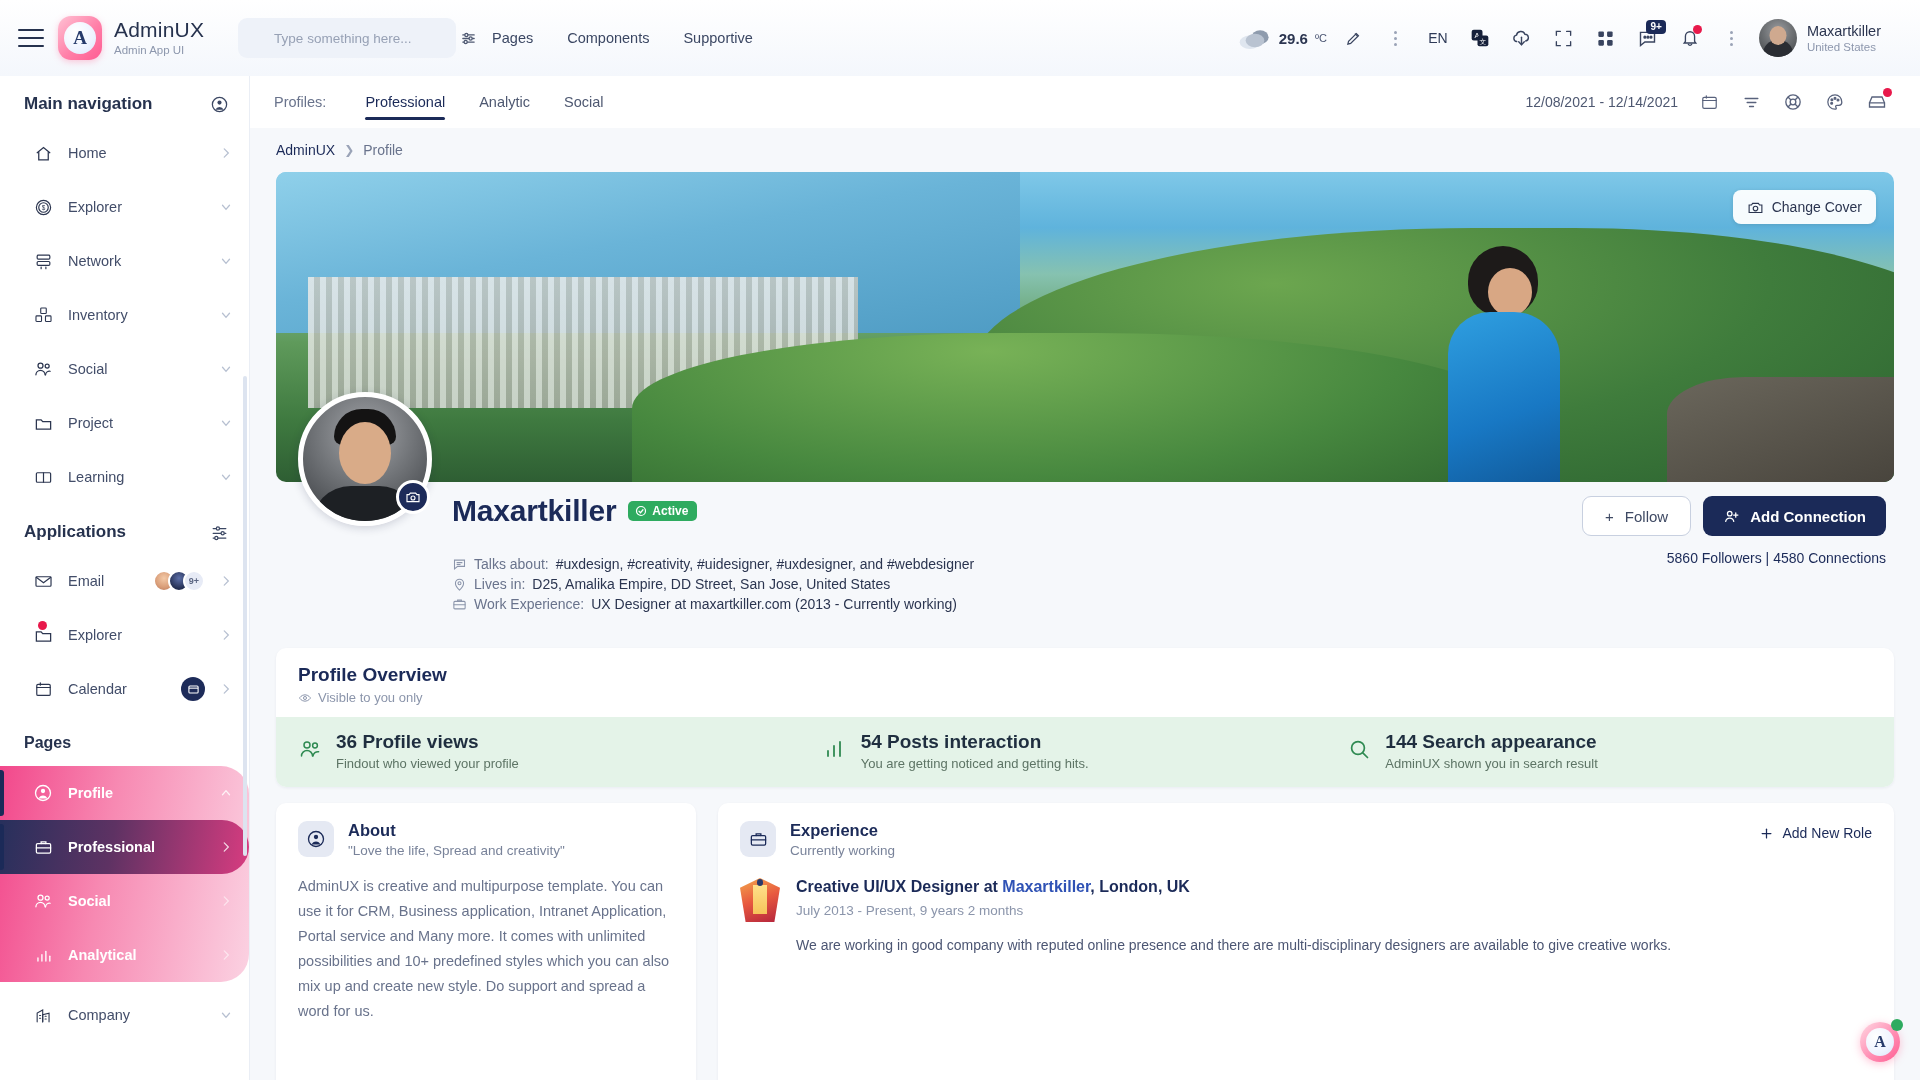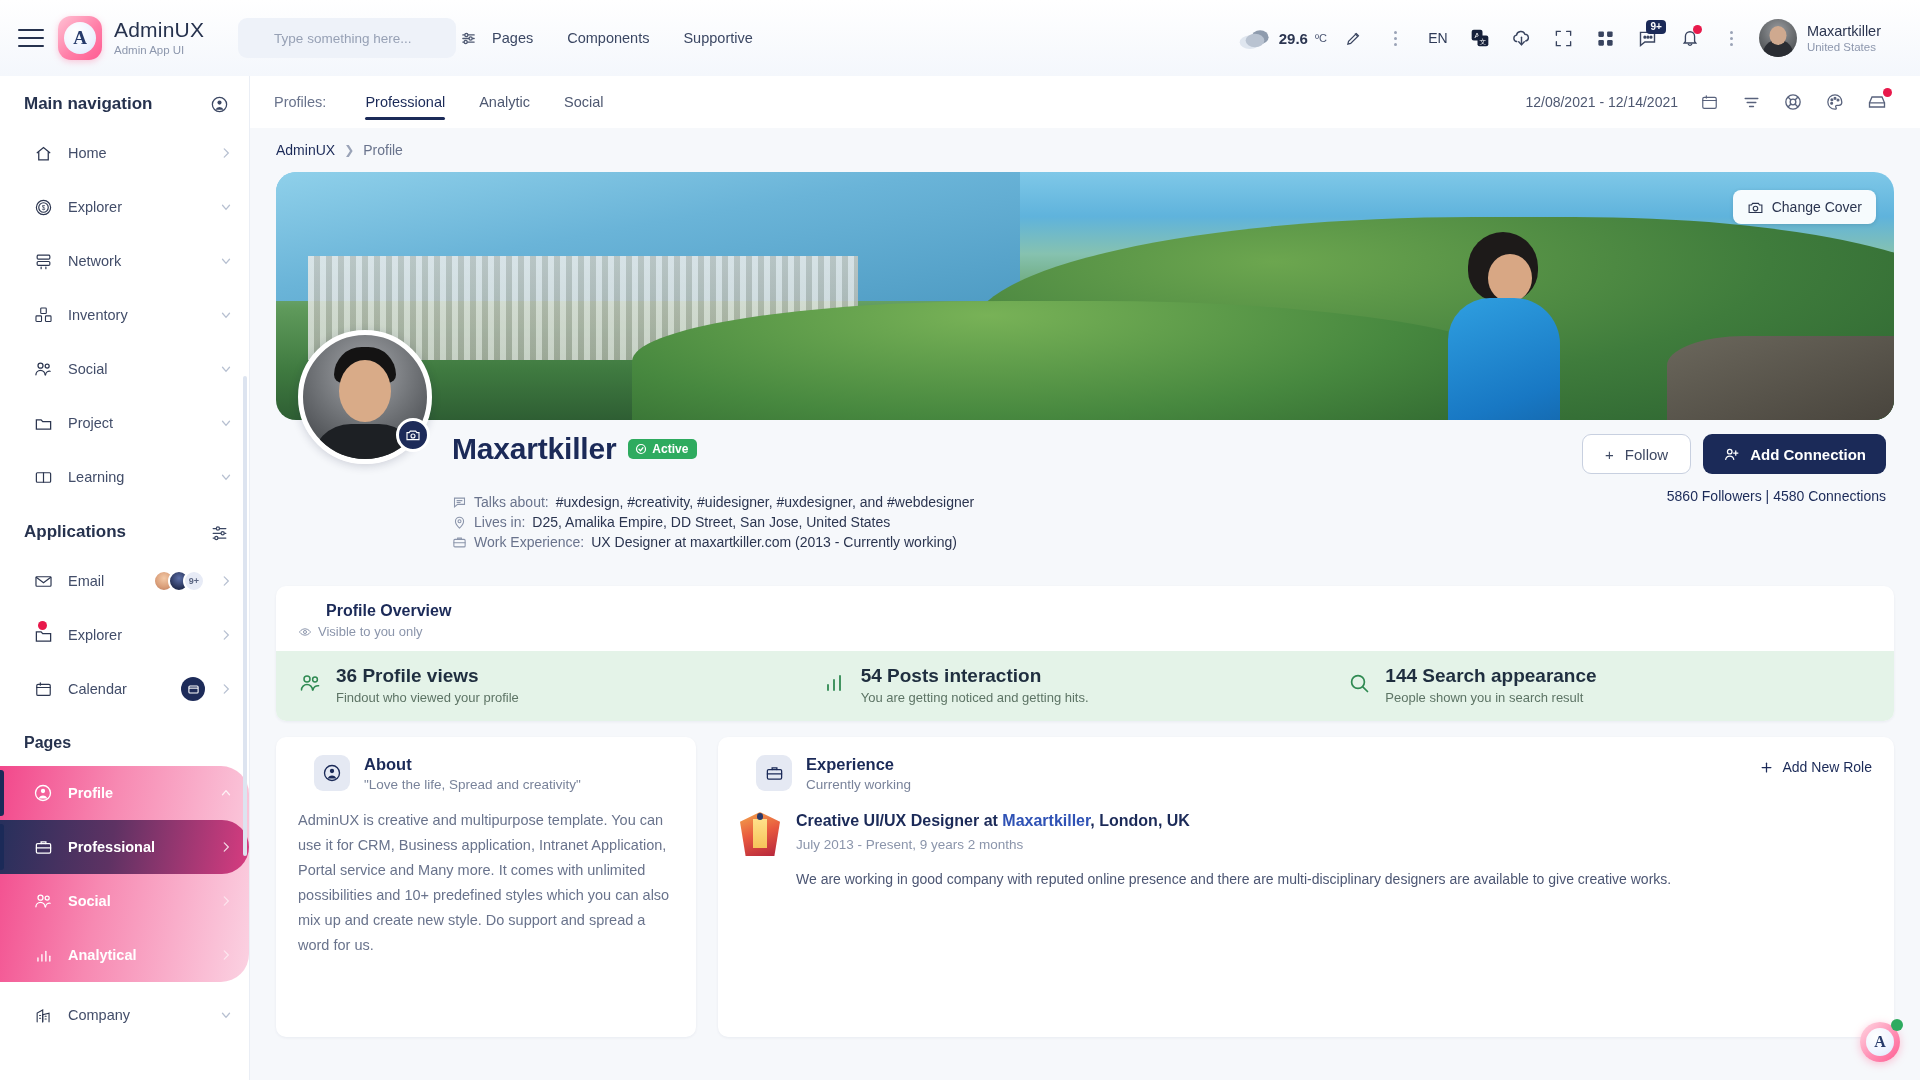--- a/index.html
+++ b/index.html
@@ -177,21 +177,21 @@
 
   .crumbbar { height: 44px; display:flex; align-items:center; padding: 0 26px; background:#f6f8fb;}
   .crumbbar a { font-size: 14px; color:#1b2a58; text-decoration:none; cursor:pointer; }
   .crumbbar .sep { margin: 0 9px; color:#9aa3b7; font-size:12px; }
   .crumbbar .cur { font-size: 14px; color:#69738c; }
 
   .scroll-area { height: 908px; overflow:hidden; padding: 0 26px;}
 
   
   .cover {
-    position:relative; height: 248px; border-radius: 20px; overflow:hidden;
+    position:relative; height: 310px; border-radius: 10px; overflow:hidden;
     background: linear-gradient(180deg,#7fc8e8 0%, #5fb3dc 18%, #86c2b0 33%, #5f9a5b 55%, #3f7a40 80%, #2e5e33 100%);
   }
   .cover .sea {
     position:absolute; left:0; top:0; width:46%; height:52%;
     background: linear-gradient(170deg,#8fd0ea 0%, #6ab4d8 45%, #4f9cc4 100%);
   }
   .cover .town {
     position:absolute; left:2%; top:34%; width:34%; height:42%;
     background:
       repeating-linear-gradient(90deg, rgba(245,245,245,.75) 0 6px, rgba(190,190,185,.45) 6px 12px),
@@ -274,33 +274,33 @@
     height: 40px; border-radius: 9px; background:#1b2a58; color:#fff;
     padding: 0 20px; font-size: 15px; display:flex;align-items:center;gap:10px;cursor:pointer;
     font-weight:700;
   }
   .counts { margin-top: 14px; font-size: 14px; color:#1b2a58; }
 
   
   .card { background:#fff; border-radius: 10px; box-shadow: 0 1px 3px rgba(25,40,80,.06); }
   .overview { margin-top: 14px; overflow:hidden; }
   .ov-head { padding: 16px 22px 12px 22px; }
-  .ov-title { font-size: 16px; font-weight:700; color:#1b2a58;margin-left:28px; }
+  .ov-title { font-size: 19px; font-weight:700; color:#1b2a58; }
   .ov-sub { font-size: 13px; color:#8b95ab; margin-top:4px; display:flex;align-items:center;gap:6px;}
   .ov-stats { background:#e4f3e8; display:flex; padding: 14px 22px 16px 22px; }
   .stat { flex:1; display:flex; align-items:flex-start; gap: 14px; }
   .stat .sico { color:#2f8a52; margin-top: 6px; flex:none;}
   .stat .s1 { font-size: 19px; font-weight:700; color:#1f2e3f; }
   .stat .s2 { font-size: 13px; color:#5d7465; margin-top: 3px;}
 
   
   .bottom-row { display:flex; gap: 22px; margin-top: 16px; }
   .about-card { width: 420px; padding: 18px 22px 0 22px; height: 300px; overflow:hidden;}
   .exp-card { flex:1; padding: 18px 22px 0 22px; height: 300px; overflow:hidden; position:relative;}
-  .c-head { display:flex; align-items:flex-start; gap: 14px; margin-left: 16px; }
+  .c-head { display:flex; align-items:flex-start; gap: 14px; }
   .c-ico {
     width: 36px;height:36px;border-radius:9px;background:#e5e9f3;
     display:flex;align-items:center;justify-content:center;color:#1b2a58;flex:none;
   }
   .c-title { font-size: 16.5px; font-weight:700; color:#1b2a58; }
   .c-sub { font-size: 13.5px; color:#7c welfare; color:#79839a; margin-top:3px; }
   .about-body { font-size: 14.5px; color:#69738c; line-height: 25px; margin-top: 16px; }
   .add-role {
     position:absolute; right: 22px; top: 22px; display:flex;align-items:center;gap:9px;
     font-size: 14px; color:#1b2a58; cursor:pointer;
@@ -978,21 +978,21 @@
           </div>
           <div class="stat">
             <span class="sico">
               <svg width="24" height="24" viewBox="0 0 24 24" fill="none" stroke="#2f8a52" stroke-width="1.7" stroke-linecap="round">
                   <circle cx="11" cy="11" r="6.4"></circle>
                   <line x1="15.8" y1="15.8" x2="20.5" y2="20.5"></line>
                 </svg>
             </span>
             <div>
               <div class="s1"><span>144</span> <span>Search appearance</span></div>
-              <div class="s2">People shown you in search result</div>
+              <div class="s2">AdminUX shown you in search result</div>
             </div>
           </div>
         </div>
       </div>
 
       <div class="bottom-row">
         <div class="card about-card">
           <div class="c-head">
             <span class="c-ico">
               <svg width="20" height="20" viewBox="0 0 24 24" fill="none" stroke="#1b2a58" stroke-width="1.6">

